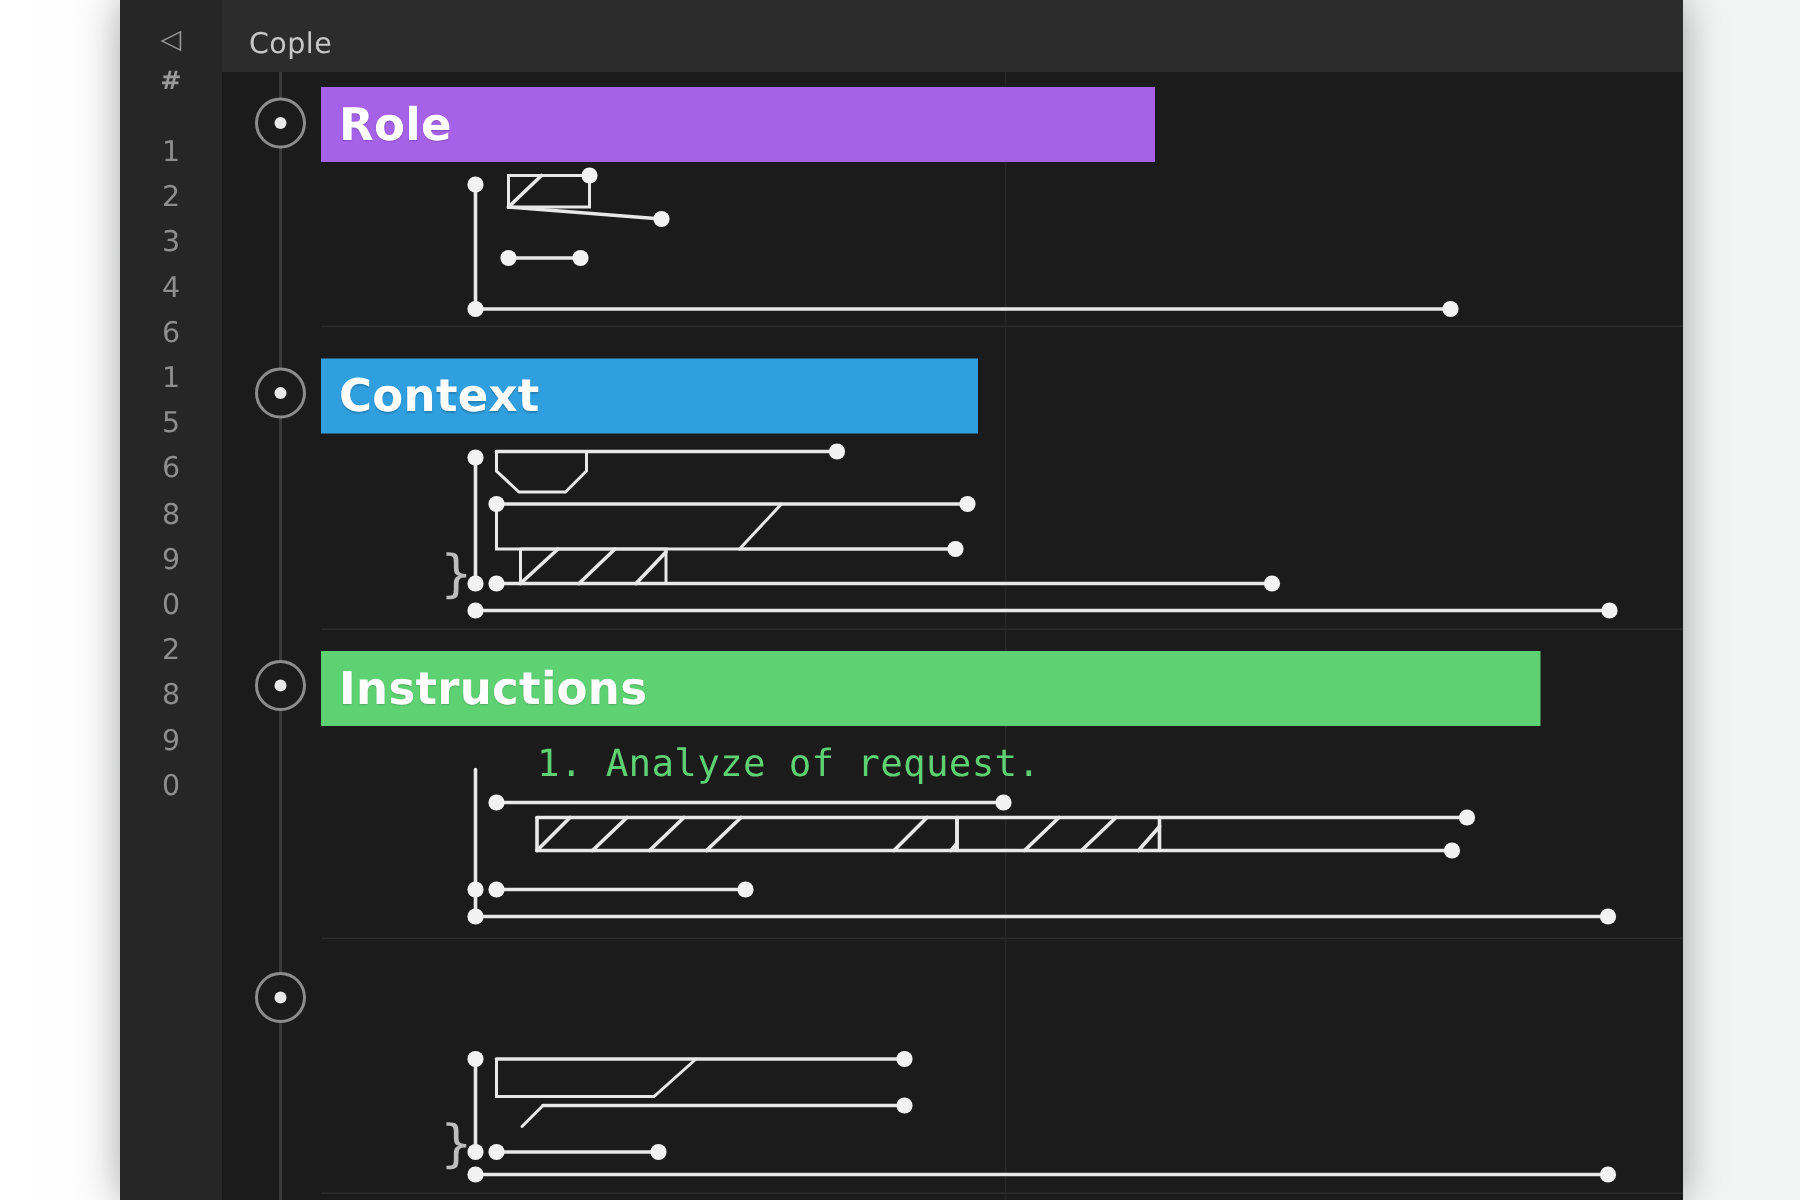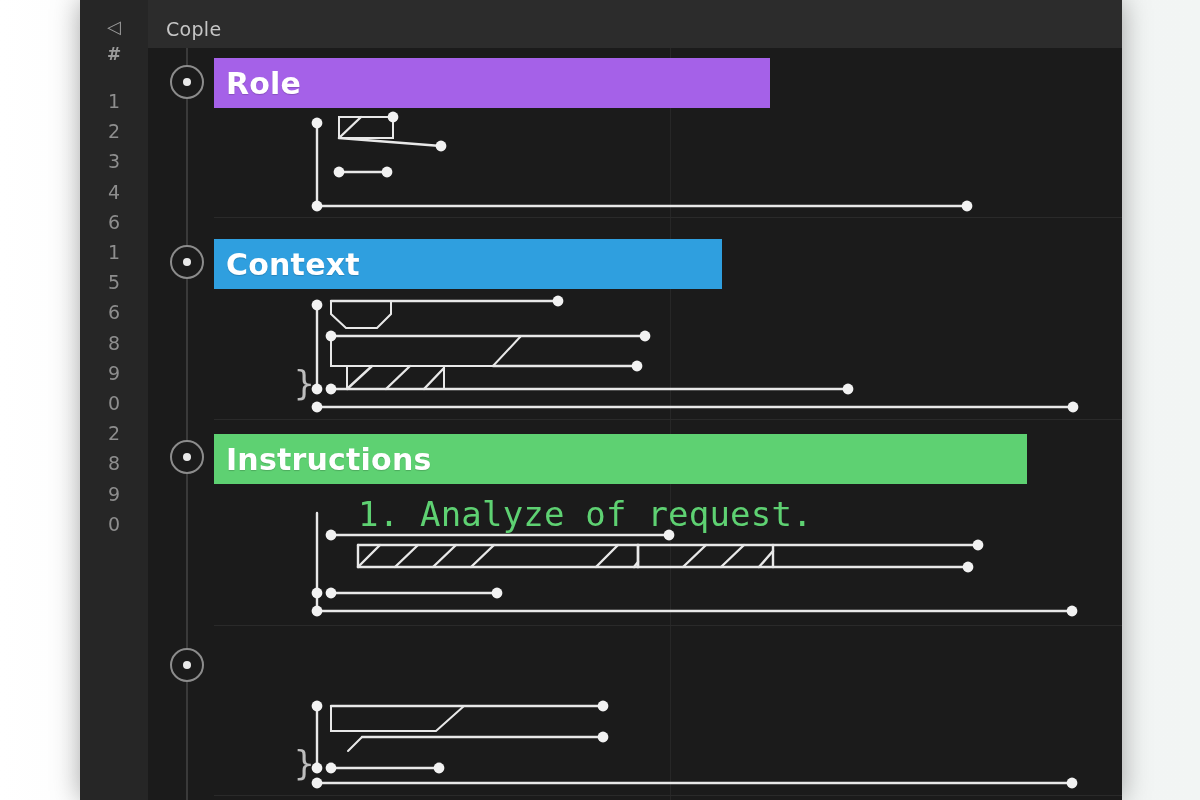--- a/index.html
+++ b/index.html
@@ -80,21 +80,21 @@
     display:flex;align-items:center;
   }
   .sec-label{
     color:#ffffff;font-size:30px;font-weight:700;
     padding-left:12px;letter-spacing:.2px;
     font-family:"DejaVu Sans","Liberation Sans",sans-serif;
     text-shadow:0 1px 1px rgba(0,0,0,.18);
   }
   
   .list-text{
-    position:absolute;font-size:34px;
+    position:absolute;font-size:25px;
     font-family:"DejaVu Sans Mono","Liberation Mono",monospace;
     letter-spacing:.2px;white-space:pre;
   }
   
   .brace{
     position:absolute;color:#bdbdbd;font-size:34px;
     font-family:"DejaVu Sans Mono","Liberation Mono",monospace;
     line-height:1;
   }
   
@@ -162,21 +162,21 @@
         <circle cx="293" cy="98" r="5.4"></circle>
         <circle cx="191" cy="124" r="5.4"></circle>
         <circle cx="239" cy="124" r="5.4"></circle>
         <circle cx="169" cy="158" r="5.4"></circle>
         <circle cx="819" cy="158" r="5.4"></circle>
       </g>
     </svg>
     <div class="sep" style="top:169px"></div>
 
     <div class="bullet" style="top:197px"></div>
-    <div class="sec-bar" style="top:191px;background:#2f9fdf;width:508px">
+    <div class="sec-bar" style="top:191px;background:#2f9fdf;width:438px">
       <span class="sec-label">Context</span>
     </div>
     <div class="brace" style="left:146px;top:318px">}</div>
     <svg style="position:absolute;left:0;top:0;width:974px;height:752px;pointer-events:none">
       <g stroke="#e8e8e8" stroke-width="2.4" fill="none" stroke-linecap="round">
         <path d="M169,257 L169,341"></path>
         <path d="M183,253 L410,253"></path>
         <path d="M183,253 L183,266 L198,280 L229,280 L243,266 L243,253" stroke-width="2"></path>
         <path d="M183,288 L497,288"></path>
         <path d="M183,288 L183,318 L345,318 L373,288" stroke-width="2"></path>

